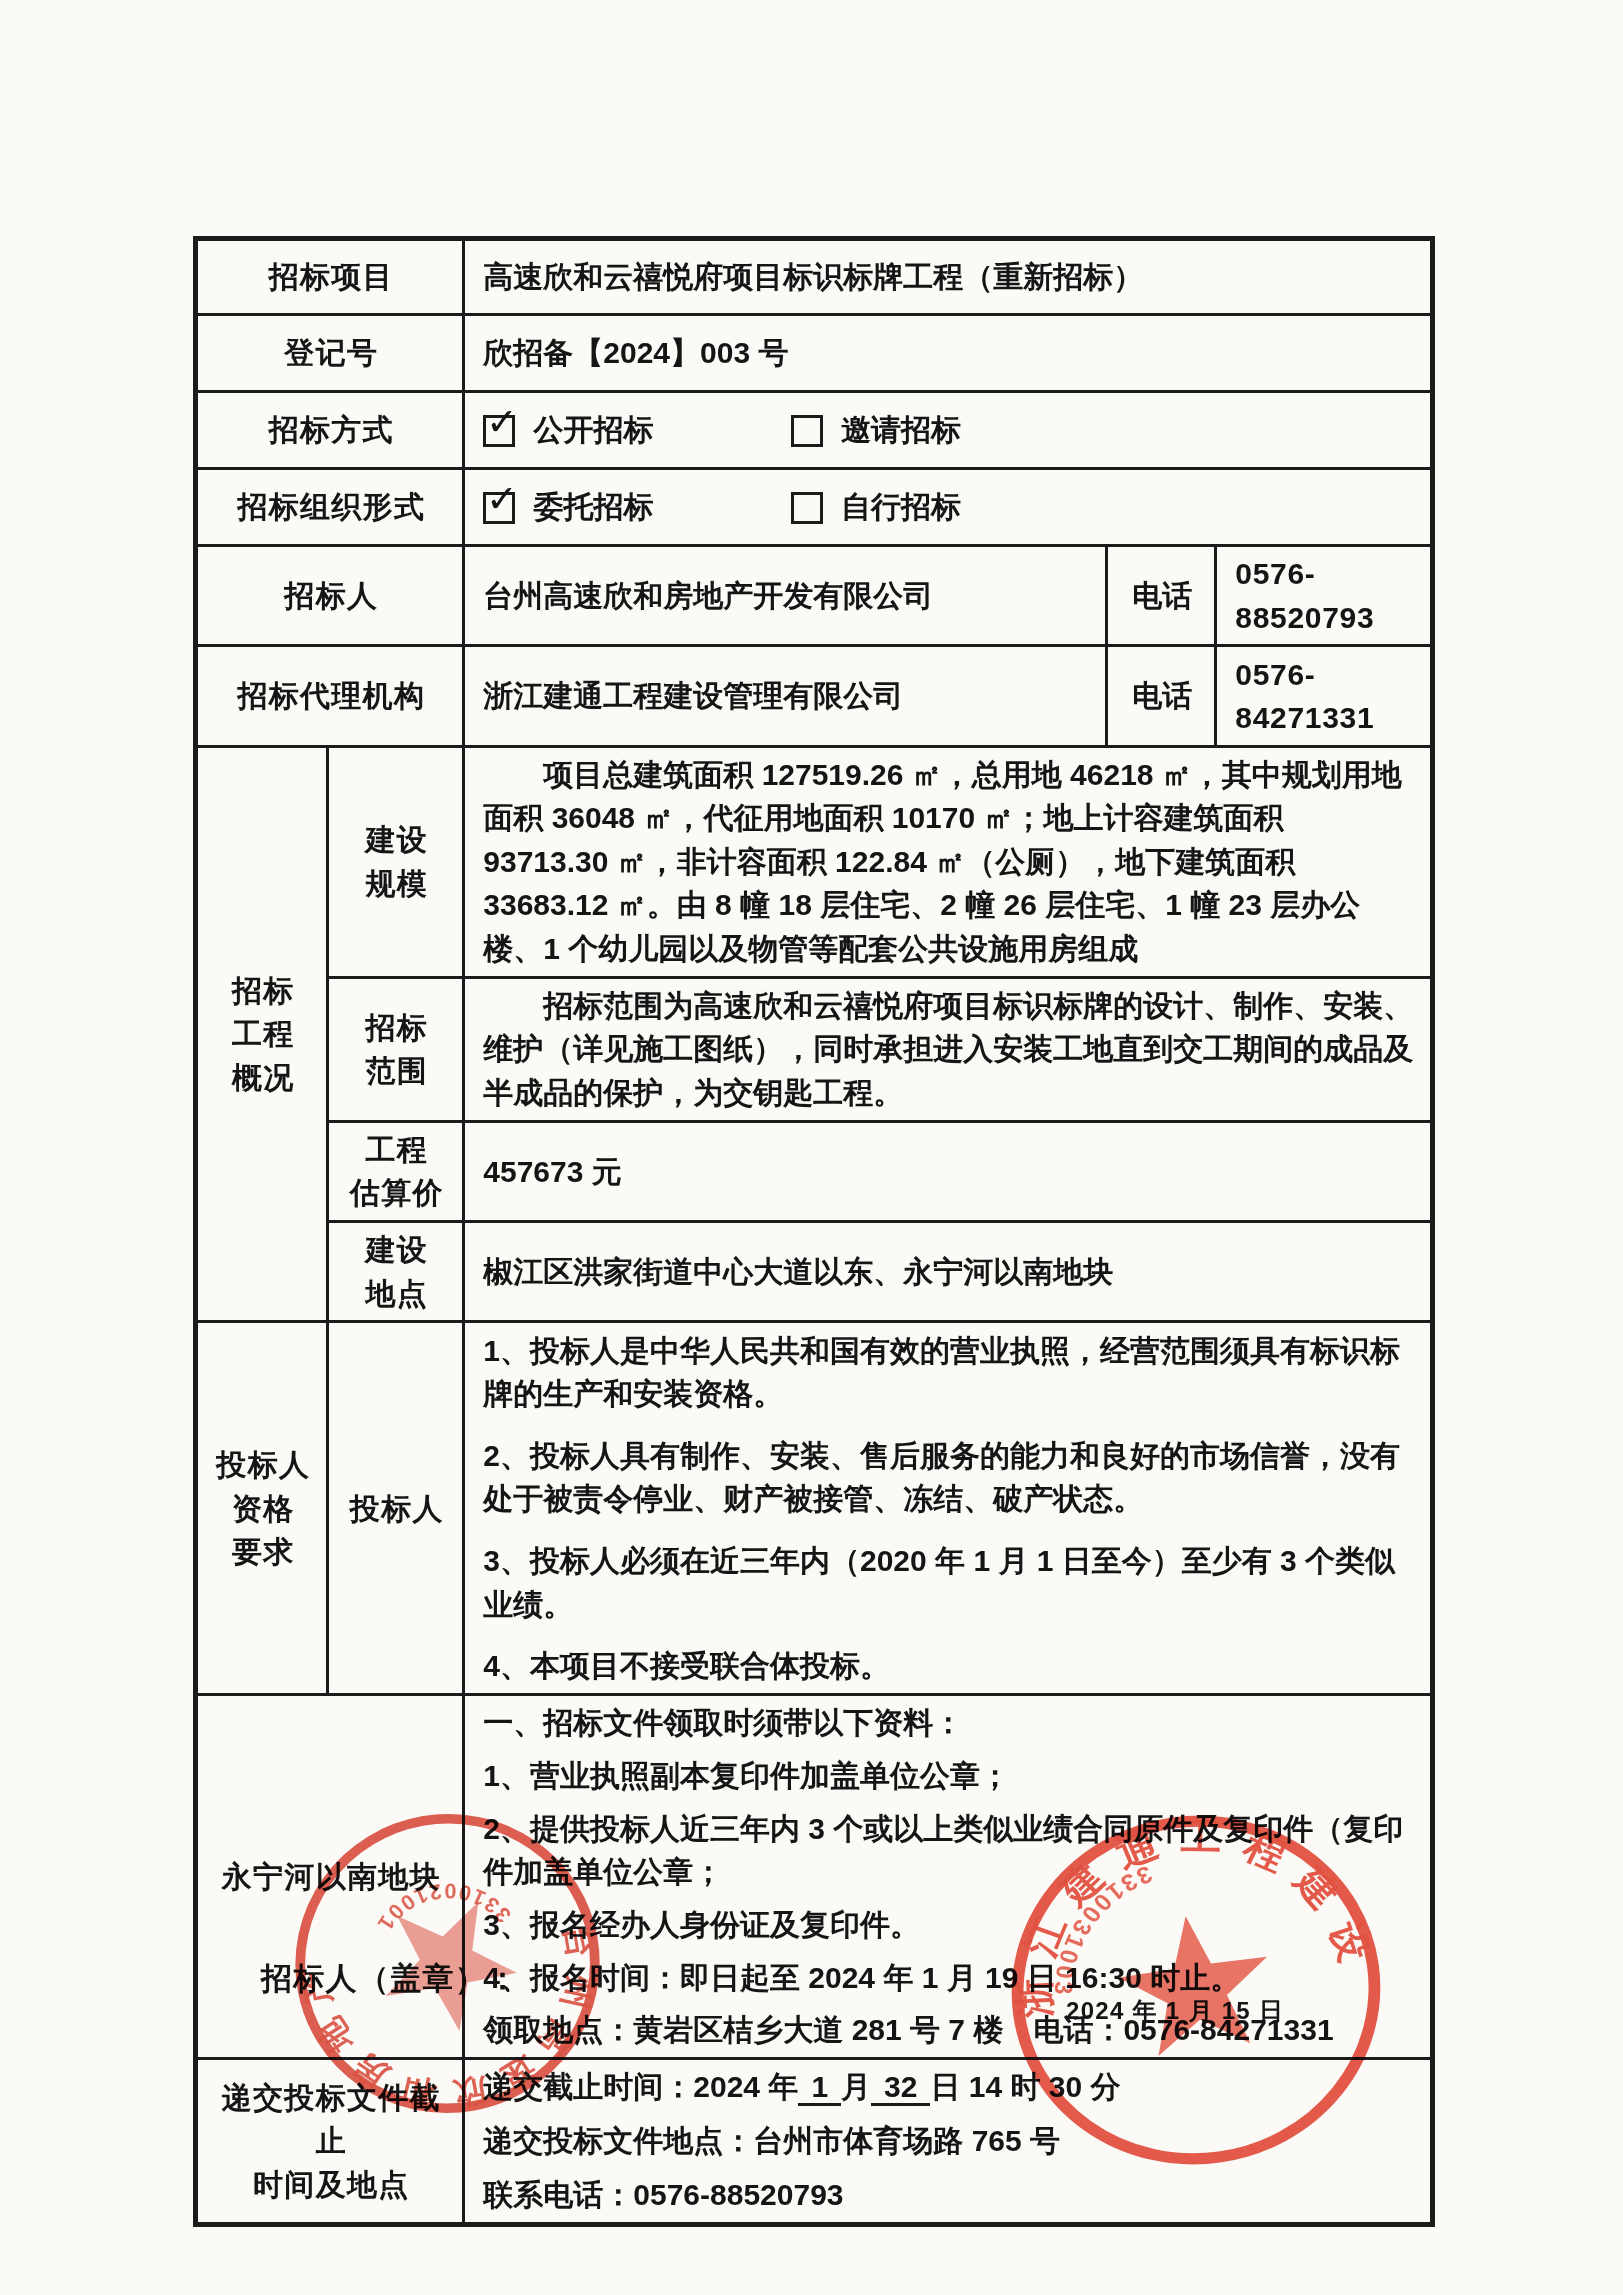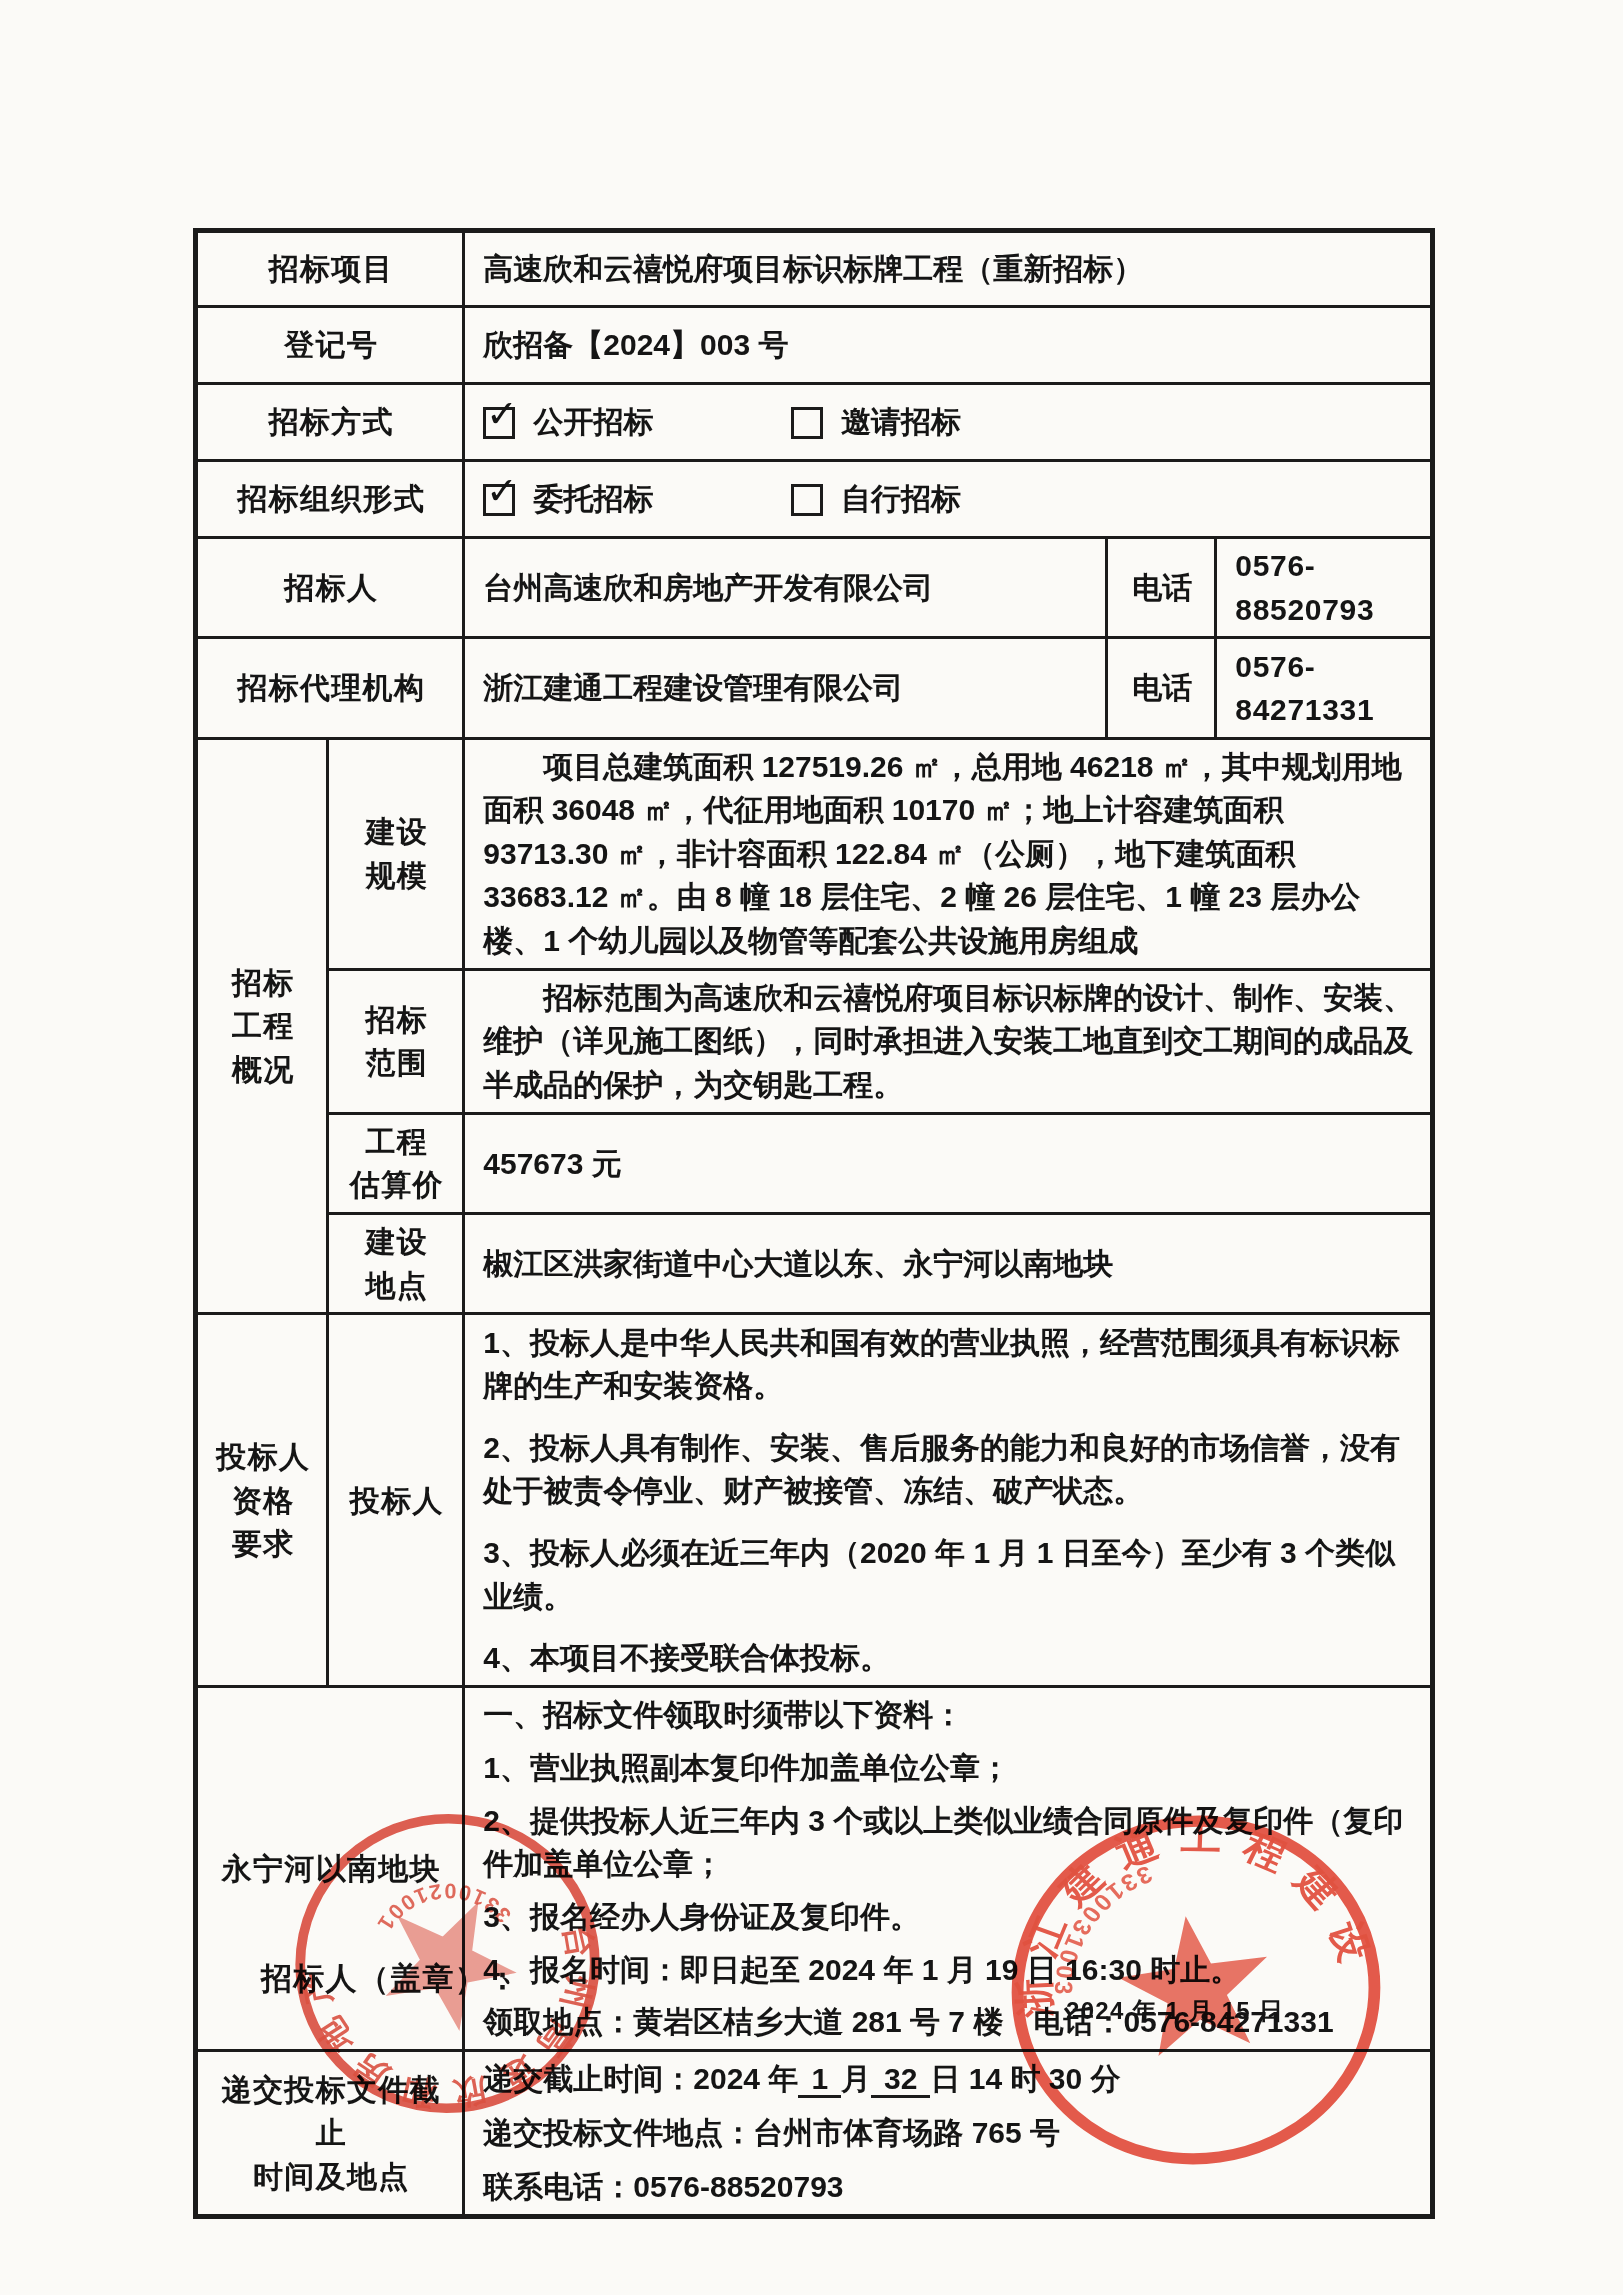--- a/index.html
+++ b/index.html
@@ -15,21 +15,21 @@
 
   
   .doc-title{
     position:absolute;top:156px;left:0;width:100%;
     text-align:center;font-size:65px;font-weight:700;
     letter-spacing:3.9px;margin:0;color:#1d1d1d;
   }
 
   
   table.main{
-    position:absolute;left:193px;top:228px;
+    position:absolute;left:193px;top:236px;
     width:1237px;border-collapse:collapse;table-layout:fixed;
   }
   table.main td{
     border:3.3px solid #1b1b1b;
     vertical-align:middle;
     font-size:30px;font-weight:700;line-height:1.45;
     padding:5.2px 15.7px 5.2px 18.3px;
     overflow:hidden;
   }
   table.main{border:5.9px solid #1b1b1b;}

